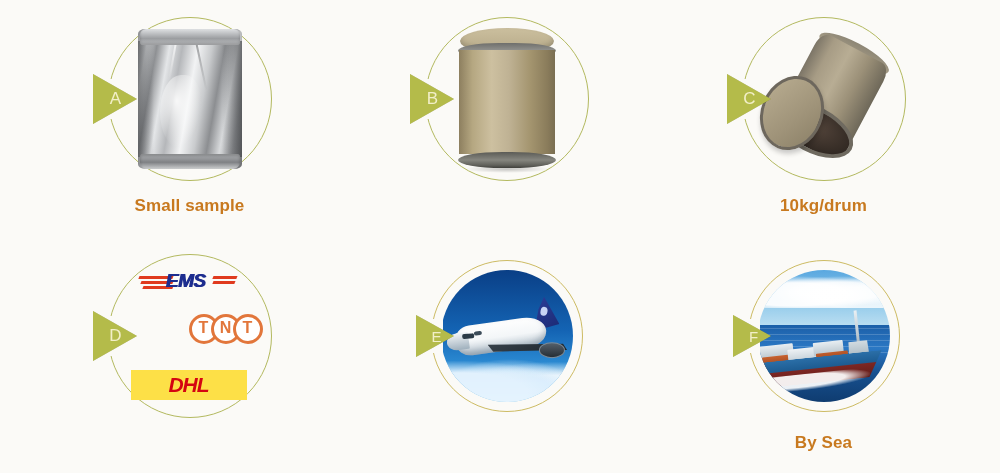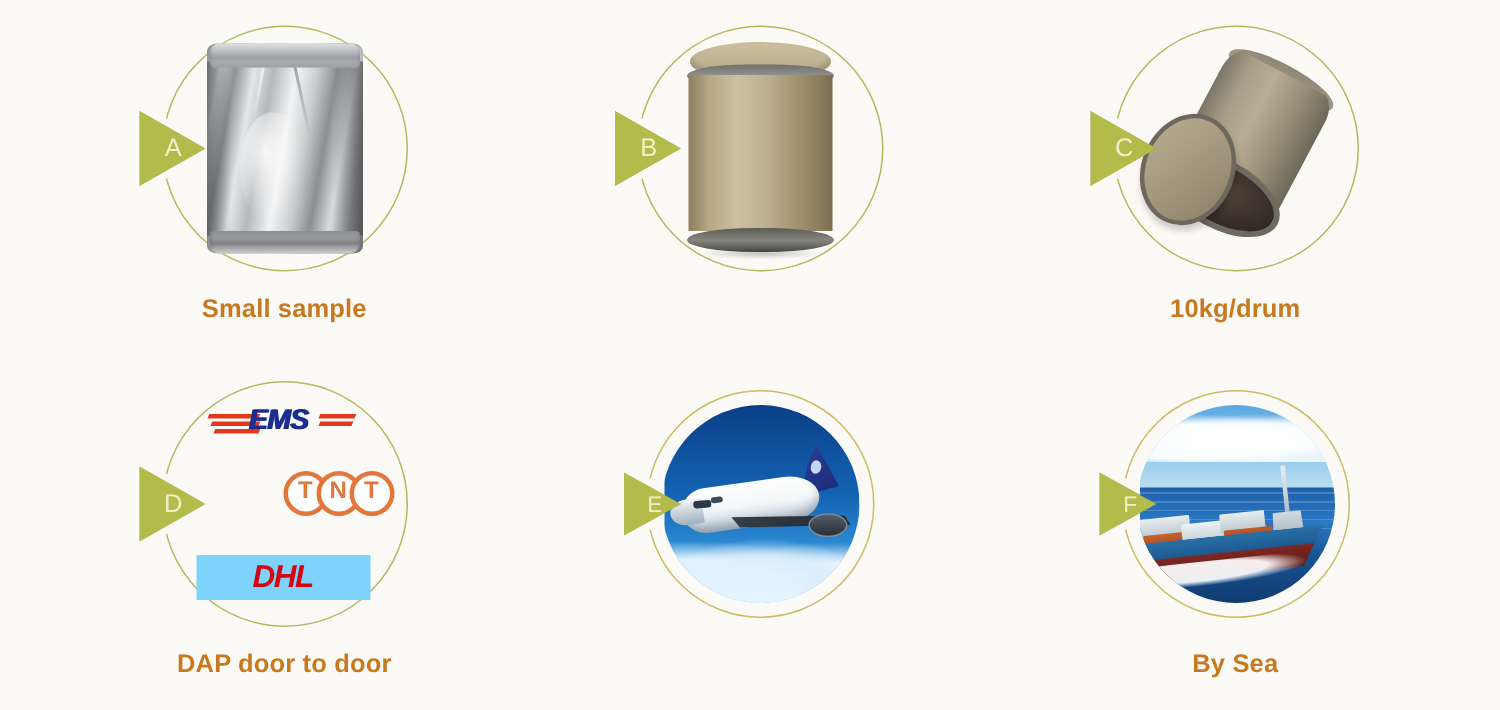--- a/index.html
+++ b/index.html
@@ -234,21 +234,21 @@
   }
   .tnt .o1{left:0;} .tnt .o2{left:22px;} .tnt .o3{left:44px;}
   .tnt .l{
     position:absolute;top:5px;width:30px;text-align:center;
     color:#e2763b;font-weight:bold;font-size:16px;
     font-family:"Liberation Sans",sans-serif;
   }
   .tnt .l1{left:0;} .tnt .l2{left:22px;} .tnt .l3{left:44px;}
   .dhl{
     position:absolute;left:16px;top:100px;width:116px;height:30px;
-    background:#7dd3fc;
+    background:#fde047;
     display:flex;align-items:center;justify-content:center;
   }
   .dhl .txt{
     color:#d40511;font-weight:bold;font-style:italic;font-size:21px;
     font-family:"Liberation Sans",sans-serif;letter-spacing:-1px;
   }
 
   
   .photoclip{
     position:absolute;left:50%;top:50%;
@@ -447,21 +447,20 @@
           <div class="dhl">
             <div class="txt">DHL</div>
           </div>
 
         </div>
       </div>
       <div class="ring-gap"></div>
       <div class="arrow"></div>
       <div class="arrow-letter">D</div>
     </div>
-    <div class="caption">DAP door to door</div>
   </div>
 
   <div class="cell r1 c1">
     <div class="stage">
       <div class="ring photo"></div>
       <div class="photoclip">
         <div class="sky"></div>
         <div class="clouds"></div>
         <div class="plane">
           <div class="tail"></div>

